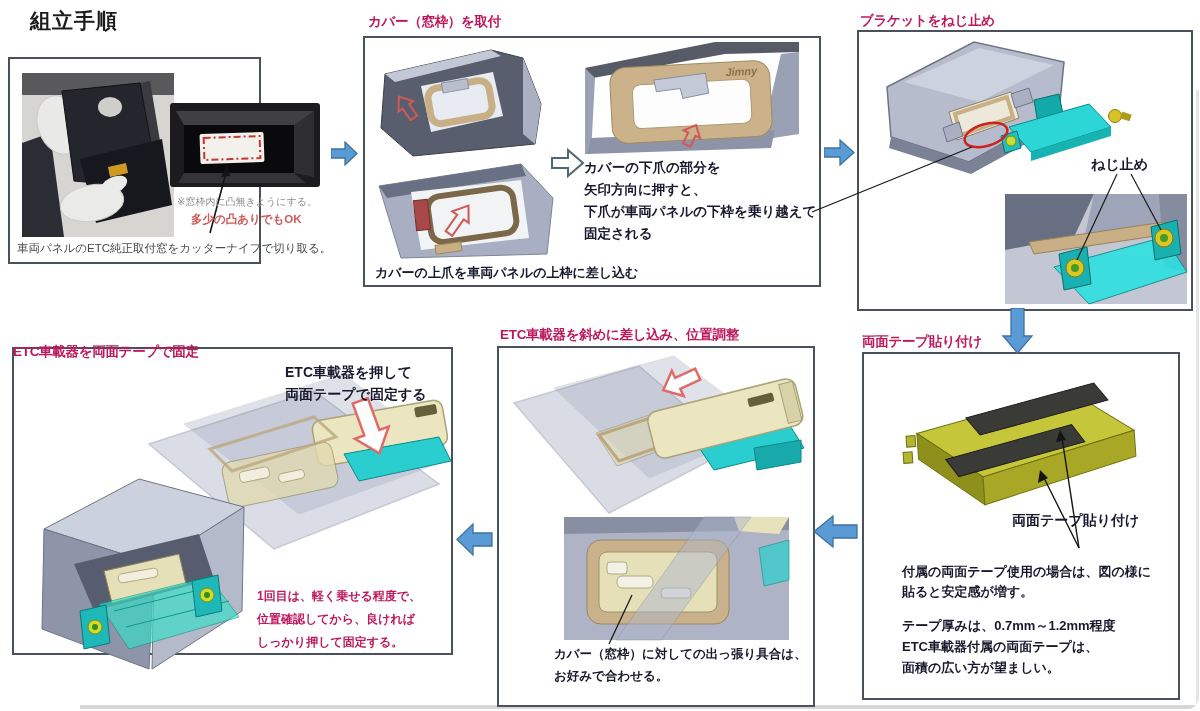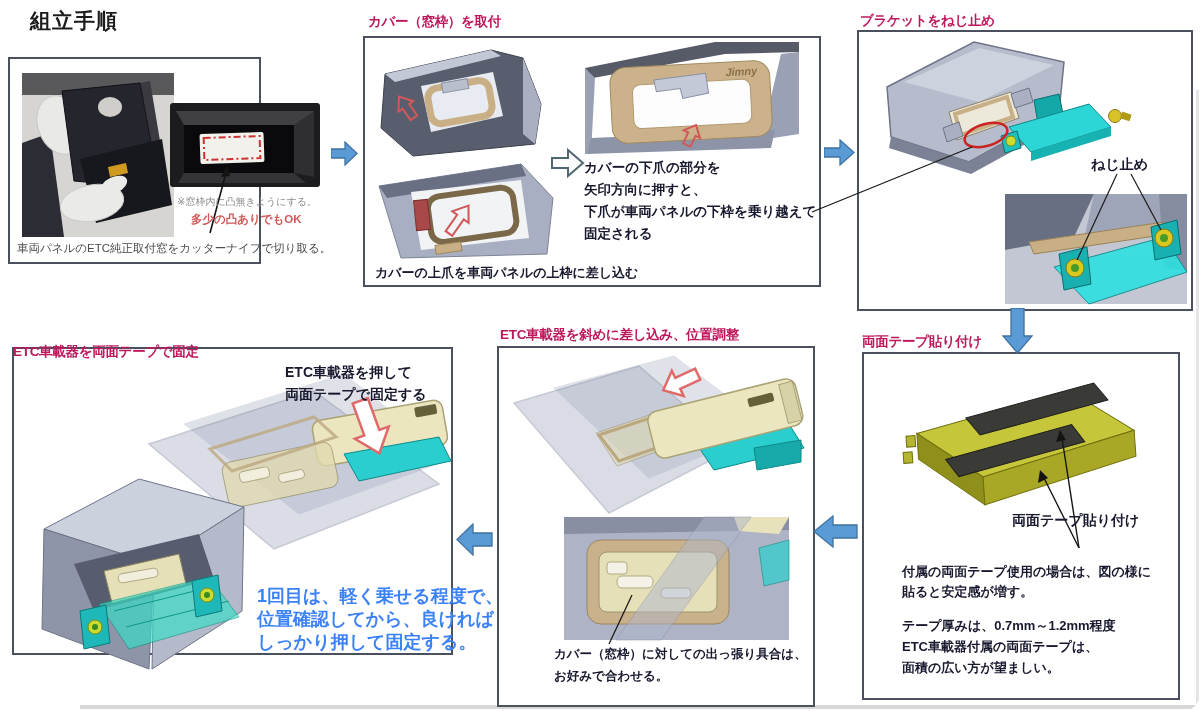--- a/index.html
+++ b/index.html
@@ -298,21 +298,21 @@
       <polygon points="178,232 204,226 208,262 182,268" fill="#1fb8b8" stroke="#0c7a7a"></polygon>
       <circle cx="193" cy="246" r="7" fill="#cddd30" stroke="#7a8a10"></circle>
       <circle cx="193" cy="246" r="3" fill="#3a8a20"></circle>
     </svg>
 
     <div class="tcol" style="left:271px;top:12px;font-size:14px;font-weight:bold;line-height:22px;">
       <div>ETC車載器を押して</div>
       <div>両面テープで固定する</div>
     </div>
 
-    <div class="tcol" style="left:243px;top:236px;font-size:18px;font-weight:bold;line-height:23px;color:#3b82f6;">
+    <div class="tcol" style="left:243px;top:236px;font-size:12px;font-weight:bold;line-height:23px;color:#be185d;">
       <div>1回目は、軽く乗せる程度で、</div>
       <div>位置確認してから、良ければ</div>
       <div>しっかり押して固定する。</div>
     </div>
   </div>
 
   <svg class="overlay">
     <line x1="812" y1="212" x2="972" y2="147" stroke="#1a1a1a" stroke-width="1.3"></line>
   </svg>
 

